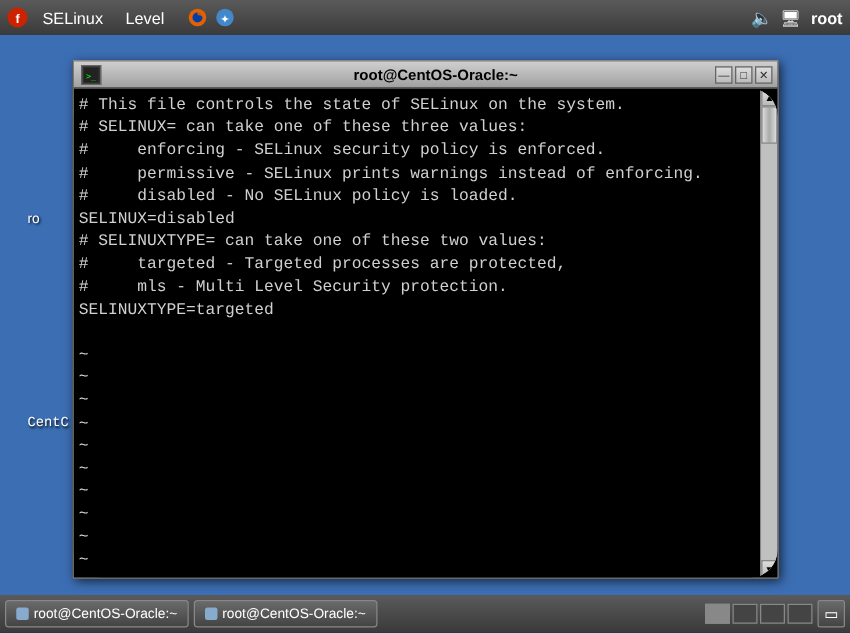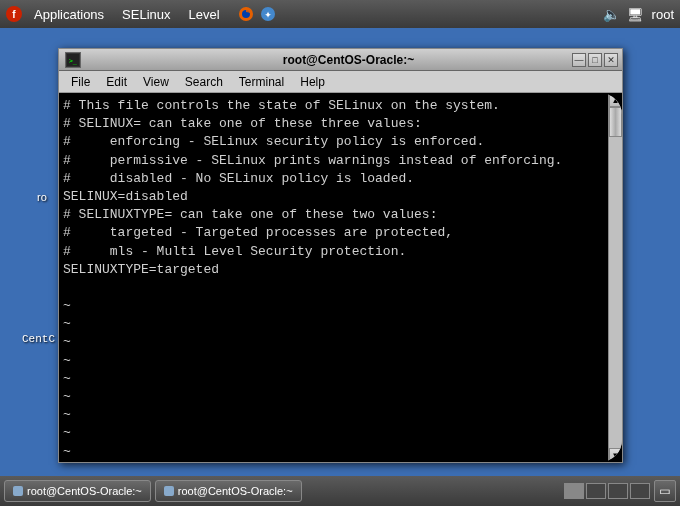--- a/index.html
+++ b/index.html
@@ -268,21 +268,20 @@
 
 <div class="taskbar-top">
   <div class="taskbar-top-left">
 
     <div class="taskbar-app-icon">
       <svg viewBox="0 0 18 18" xmlns="http://www.w3.org/2000/svg">
         <circle cx="9" cy="9" r="8" fill="#cc2200"></circle>
         <text x="9" y="13" text-anchor="middle" fill="white" font-size="10" font-weight="bold">f</text>
       </svg>
     </div>
-    <div class="taskbar-menu-item">Applications</div>
     <div class="taskbar-menu-item">SELinux</div>
     <div class="taskbar-menu-item">Level</div>
 
     <div class="taskbar-app-icon" style="margin-left:6px;">
       <svg viewBox="0 0 18 18" xmlns="http://www.w3.org/2000/svg">
         <circle cx="9" cy="9" r="7" fill="#e66000"></circle>
         <circle cx="9" cy="9" r="4" fill="#003eaa"></circle>
         <path d="M9,2 Q14,5 14,9 Q12,7 9,7 Z" fill="#e66000" opacity="0.8"></path>
       </svg>
     </div>
@@ -294,56 +293,48 @@
       </svg>
     </div>
   </div>
   <div class="taskbar-top-right">
     <div class="taskbar-system-icons">
 
       <span style="font-size:14px;">🔈</span>
 
       <span style="font-size:13px;">🖥</span>
     </div>
-    <span style="font-weight:normal; color:#fff;">root</span>
+    <span style="font-weight:bold; color:#fff;">root</span>
   </div>
 </div>
 
 <div class="desktop">
 
   <div class="desktop-icon-label" style="left:29px; top:50px;padding-left:32px;">Co</div>
-  <div class="desktop-icon-label" style="left:22px; top:163px;margin-left:15px;">ro</div>
+  <div class="desktop-icon-label" style="left:22px; top:141px;">ro</div>
   <div class="desktop-icon-label" style="left:22px; top:305px;font-family:Liberation Mono, monospace;">CentC</div>
 
   <div class="terminal-window">
 
     <div class="terminal-titlebar">
 
       <div style="width:16px;height:16px;background:#333;border:1px solid #666;display:flex;align-items:center;justify-content:center;">
         <svg viewBox="0 0 14 14" width="12" height="12">
             <rect width="14" height="14" fill="#222"></rect>
             <text x="2" y="11" fill="#0f0" font-size="8" font-family="monospace">&gt;_</text>
           </svg>
       </div>
       <div class="terminal-title">root@CentOS-Oracle:~</div>
       <div class="terminal-buttons">
         <div class="terminal-btn">—</div>
         <div class="terminal-btn">□</div>
         <div class="terminal-btn">✕</div>
       </div>
     </div>
 
-    <div class="terminal-menubar">
-      <span class="terminal-menu-item">File</span>
-      <span class="terminal-menu-item">Edit</span>
-      <span class="terminal-menu-item">View</span>
-      <span class="terminal-menu-item">Search</span>
-      <span class="terminal-menu-item">Terminal</span>
-      <span class="terminal-menu-item">Help</span>
-    </div>
 
     <div class="terminal-content-area">
       <div class="terminal-content" id="terminal-text"># This file controls the state of SELinux on the system.
 # SELINUX= can take one of these three values:
 #     enforcing - SELinux security policy is enforced.
 #     permissive - SELinux prints warnings instead of enforcing.
 #     disabled - No SELinux policy is loaded.
 SELINUX=disabled
 # SELINUXTYPE= can take one of these two values:
 #     targeted - Targeted processes are protected,

